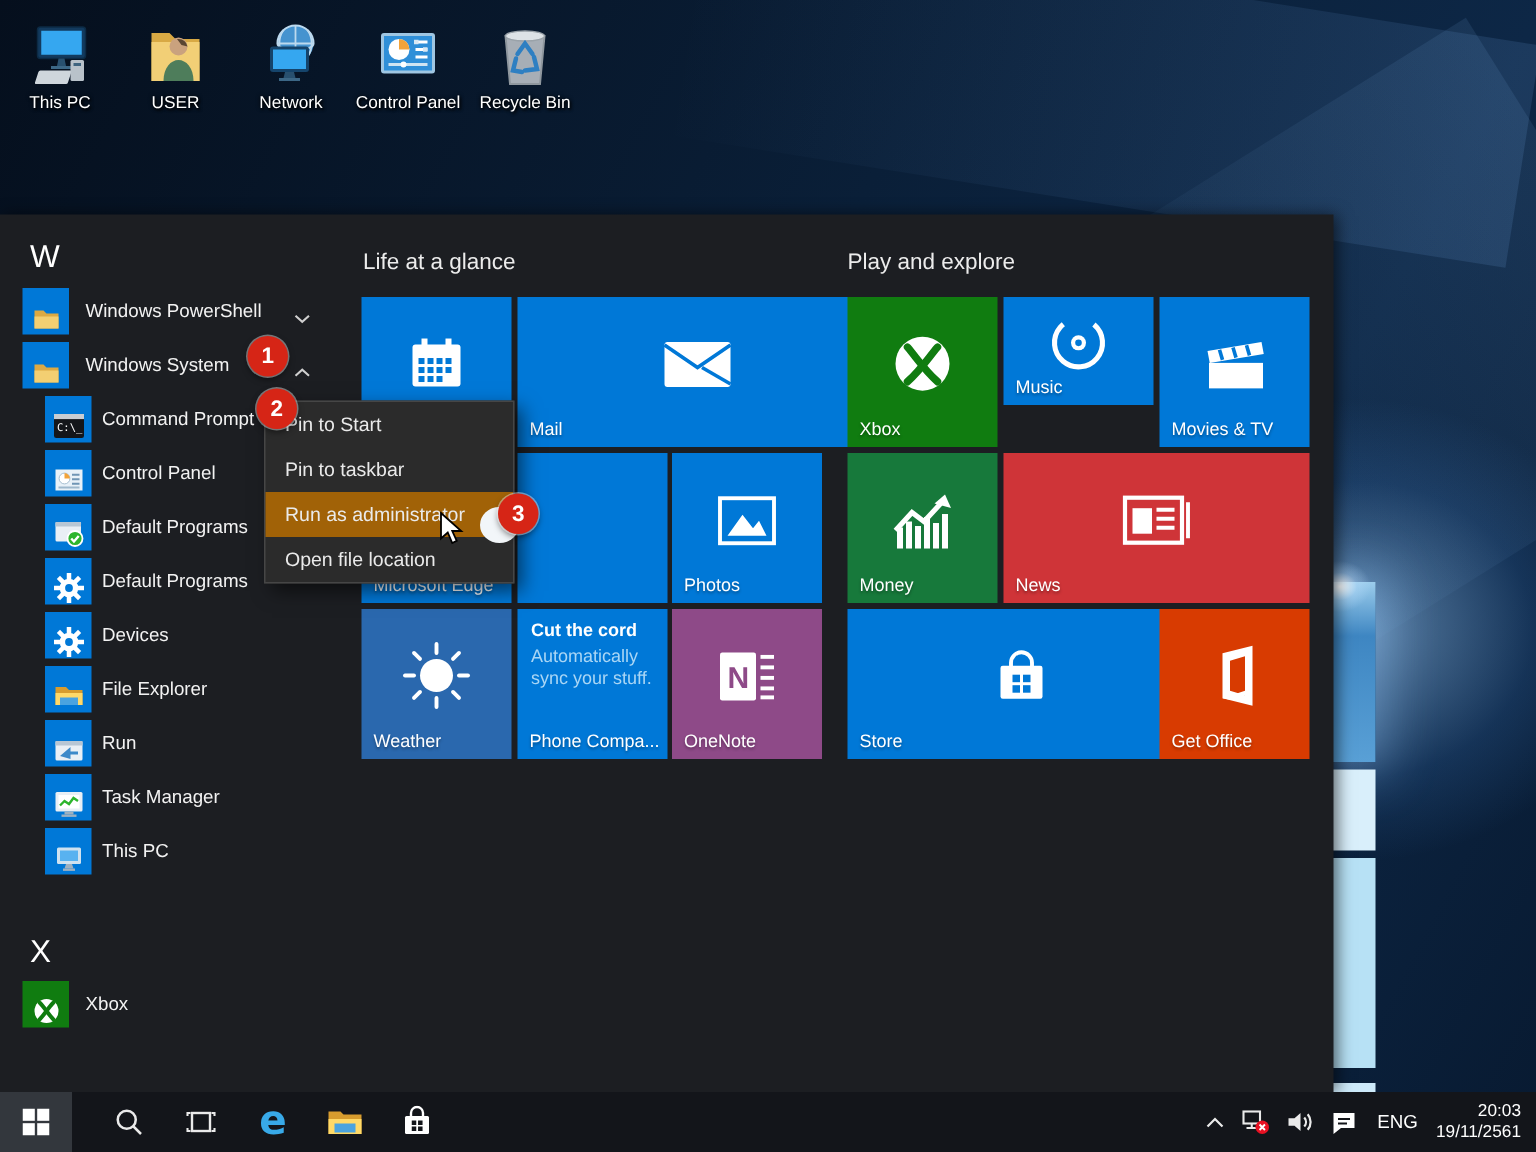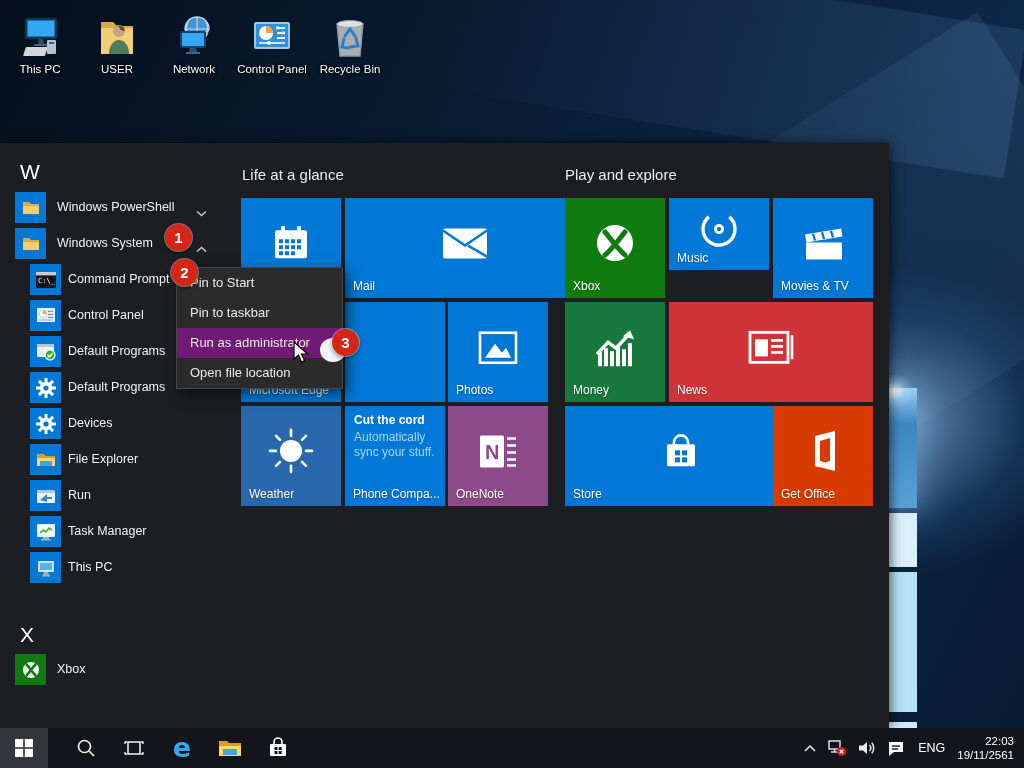--- a/index.html
+++ b/index.html
@@ -28,21 +28,21 @@
   
   .dicon { position:absolute; top:8px; width:78px; text-align:center; cursor:default; }
   .dicon .img { height:52px; display:flex; align-items:flex-end; justify-content:center; }
   .dicon .lbl { margin-top:3px; font-size:11.5px; color:#fff; text-shadow:1px 1px 2px #000, 0 0 3px #000; }
 
   
   .start-menu { position:absolute; left:0; top:143px; width:889px; height:585px;
     background:#1c1e22; box-shadow:2px 0 10px rgba(0,0,0,.6); }
   .jumphdr { position:absolute; left:20px; font-size:21px; font-weight:300; color:#fff; }
   .app-row { position:absolute; left:0; width:240px; height:36px; color:#f2f2f2; cursor:default; }
-  .app-ic { position:absolute; top:2px; width:31px; height:31px; display:flex; align-items:center; justify-content:center;
+  .app-ic { position:absolute; top:2px; width:31px; height:31px; display:flex; align-items:flex-end; justify-content:center;
     background:#0078d7; }
   .app-row .app-ic { left:15px; }
   .app-row.sub .app-ic { left:30px; }
   .app-ic.green { background:#107c10; }
   .app-label { position:absolute; top:10px; font-size:12.5px; white-space:nowrap; }
   .app-row .app-label { left:57px; }
   .app-row.sub .app-label { left:68px; }
   .chev { position:absolute; left:196px; top:13px; }
 
   
@@ -57,21 +57,21 @@
   .t-red     { background:#cf3438; }
   .t-orange  { background:#d83b01; }
   .t-purple  { background:#8e4a88; }
   .phone-head { position:absolute; left:9px; top:7px; font-size:12px; font-weight:700; }
   .phone-sub  { position:absolute; left:9px; top:24px; font-size:12px; line-height:15px; color:#a9d6f5; width:86px; }
 
   
   .ctx { position:absolute; left:176px; top:267px; width:167px; background:#2b2b2b;
     border:1px solid #464646; box-shadow:5px 5px 12px rgba(0,0,0,.55); z-index:30; }
   .ctx-item { height:30px; line-height:30px; padding-left:13px; font-size:13px; color:#eaeaea; cursor:default; }
-  .ctx-item.hl { background:#701a75; }
+  .ctx-item.hl { background:#a16207; }
 
   
   .ann { position:absolute; width:27px; height:27px; border-radius:50%; background:#d62516;
     color:#fff; font-size:15px; font-weight:700; line-height:27px; text-align:center; z-index:40;
     box-shadow:0 0 0 1px rgba(255,255,255,.4), 0 2px 4px rgba(0,0,0,.5); }
   .ann-blob { position:absolute; left:320px; top:338px; width:26px; height:24px; border-radius:50%;
     background:#f2f6f9; z-index:39; }
   .cursor { position:absolute; left:292px; top:341px; z-index:50; }
 
   
@@ -578,19 +578,19 @@
         <svg width="18" height="17" viewBox="0 0 18 17">
             <path d="M2 2 h14 v10 h-9 l-5 4 z" fill="#fff"></path>
             <g stroke="#13151a" stroke-width="1.4">
               <line x1="5" y1="6" x2="13" y2="6"></line>
               <line x1="5" y1="9" x2="11" y2="9"></line>
             </g>
           </svg>
       </div>
       <div class="titem lang">ENG</div>
       <div class="clock">
-        <div>22:03</div>
+        <div>20:03</div>
         <div>19/11/2561</div>
       </div>
     </div>
   </div>
 
 </div>
 
 </body></html>

